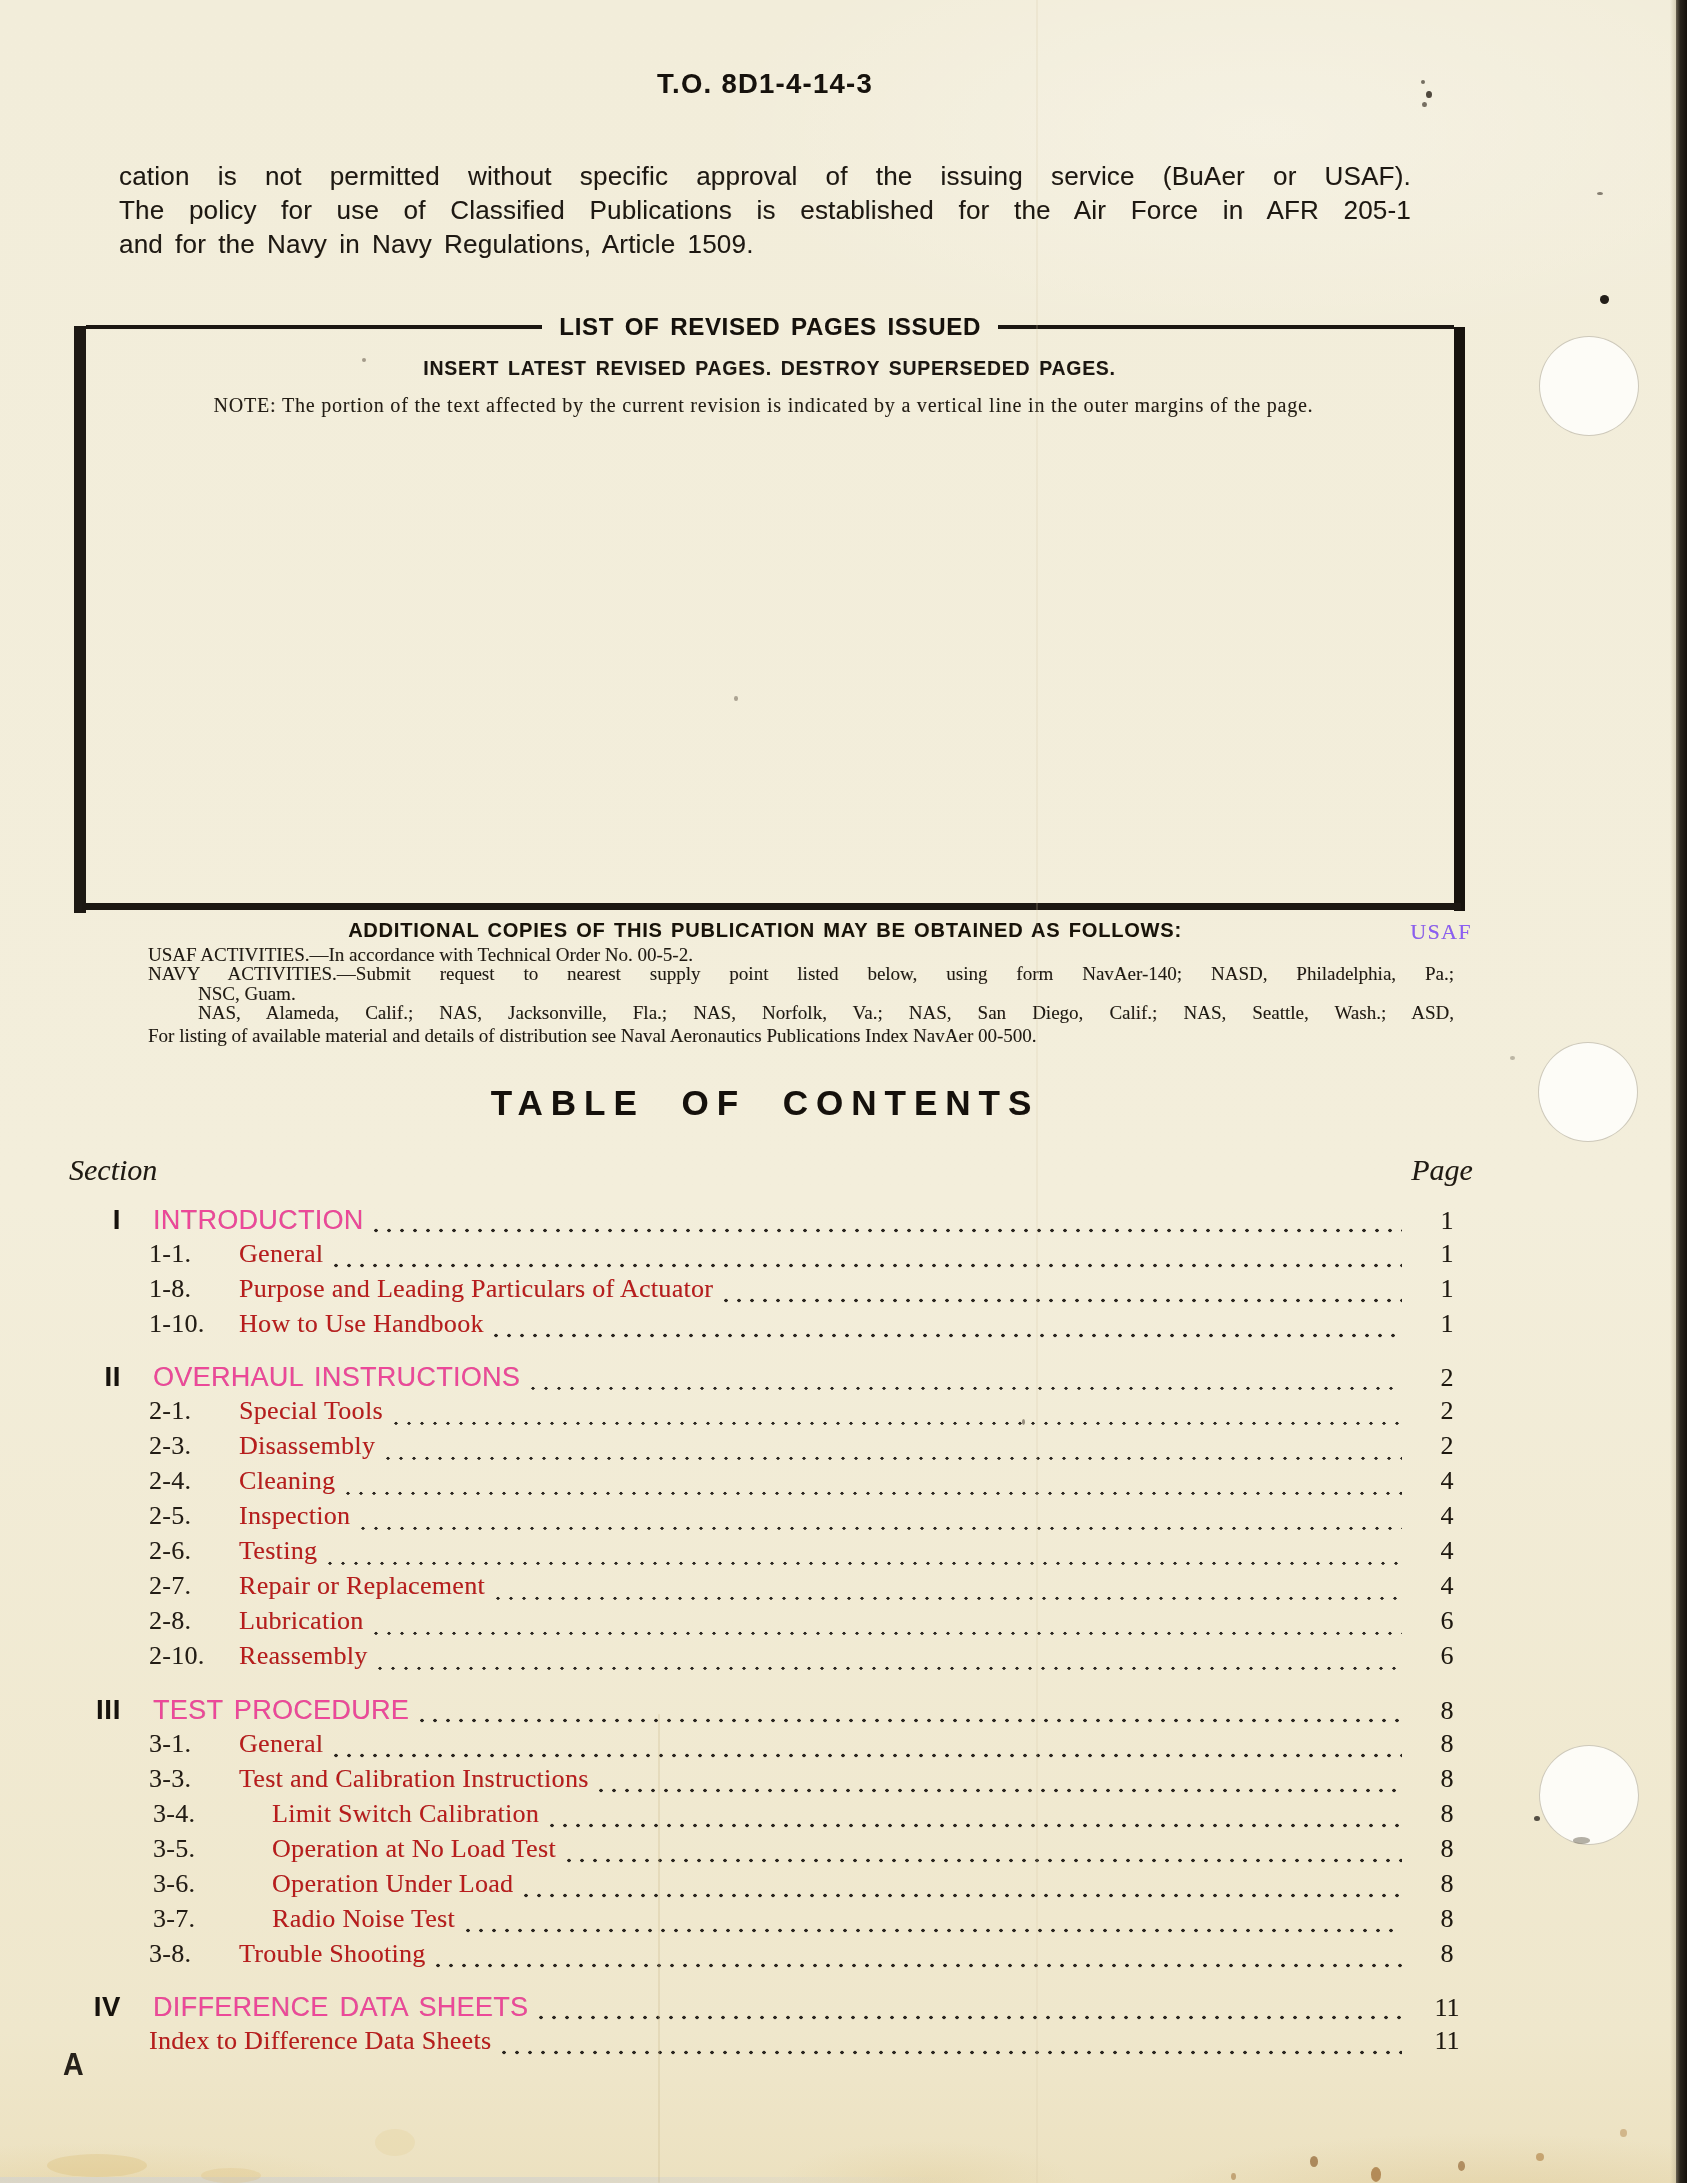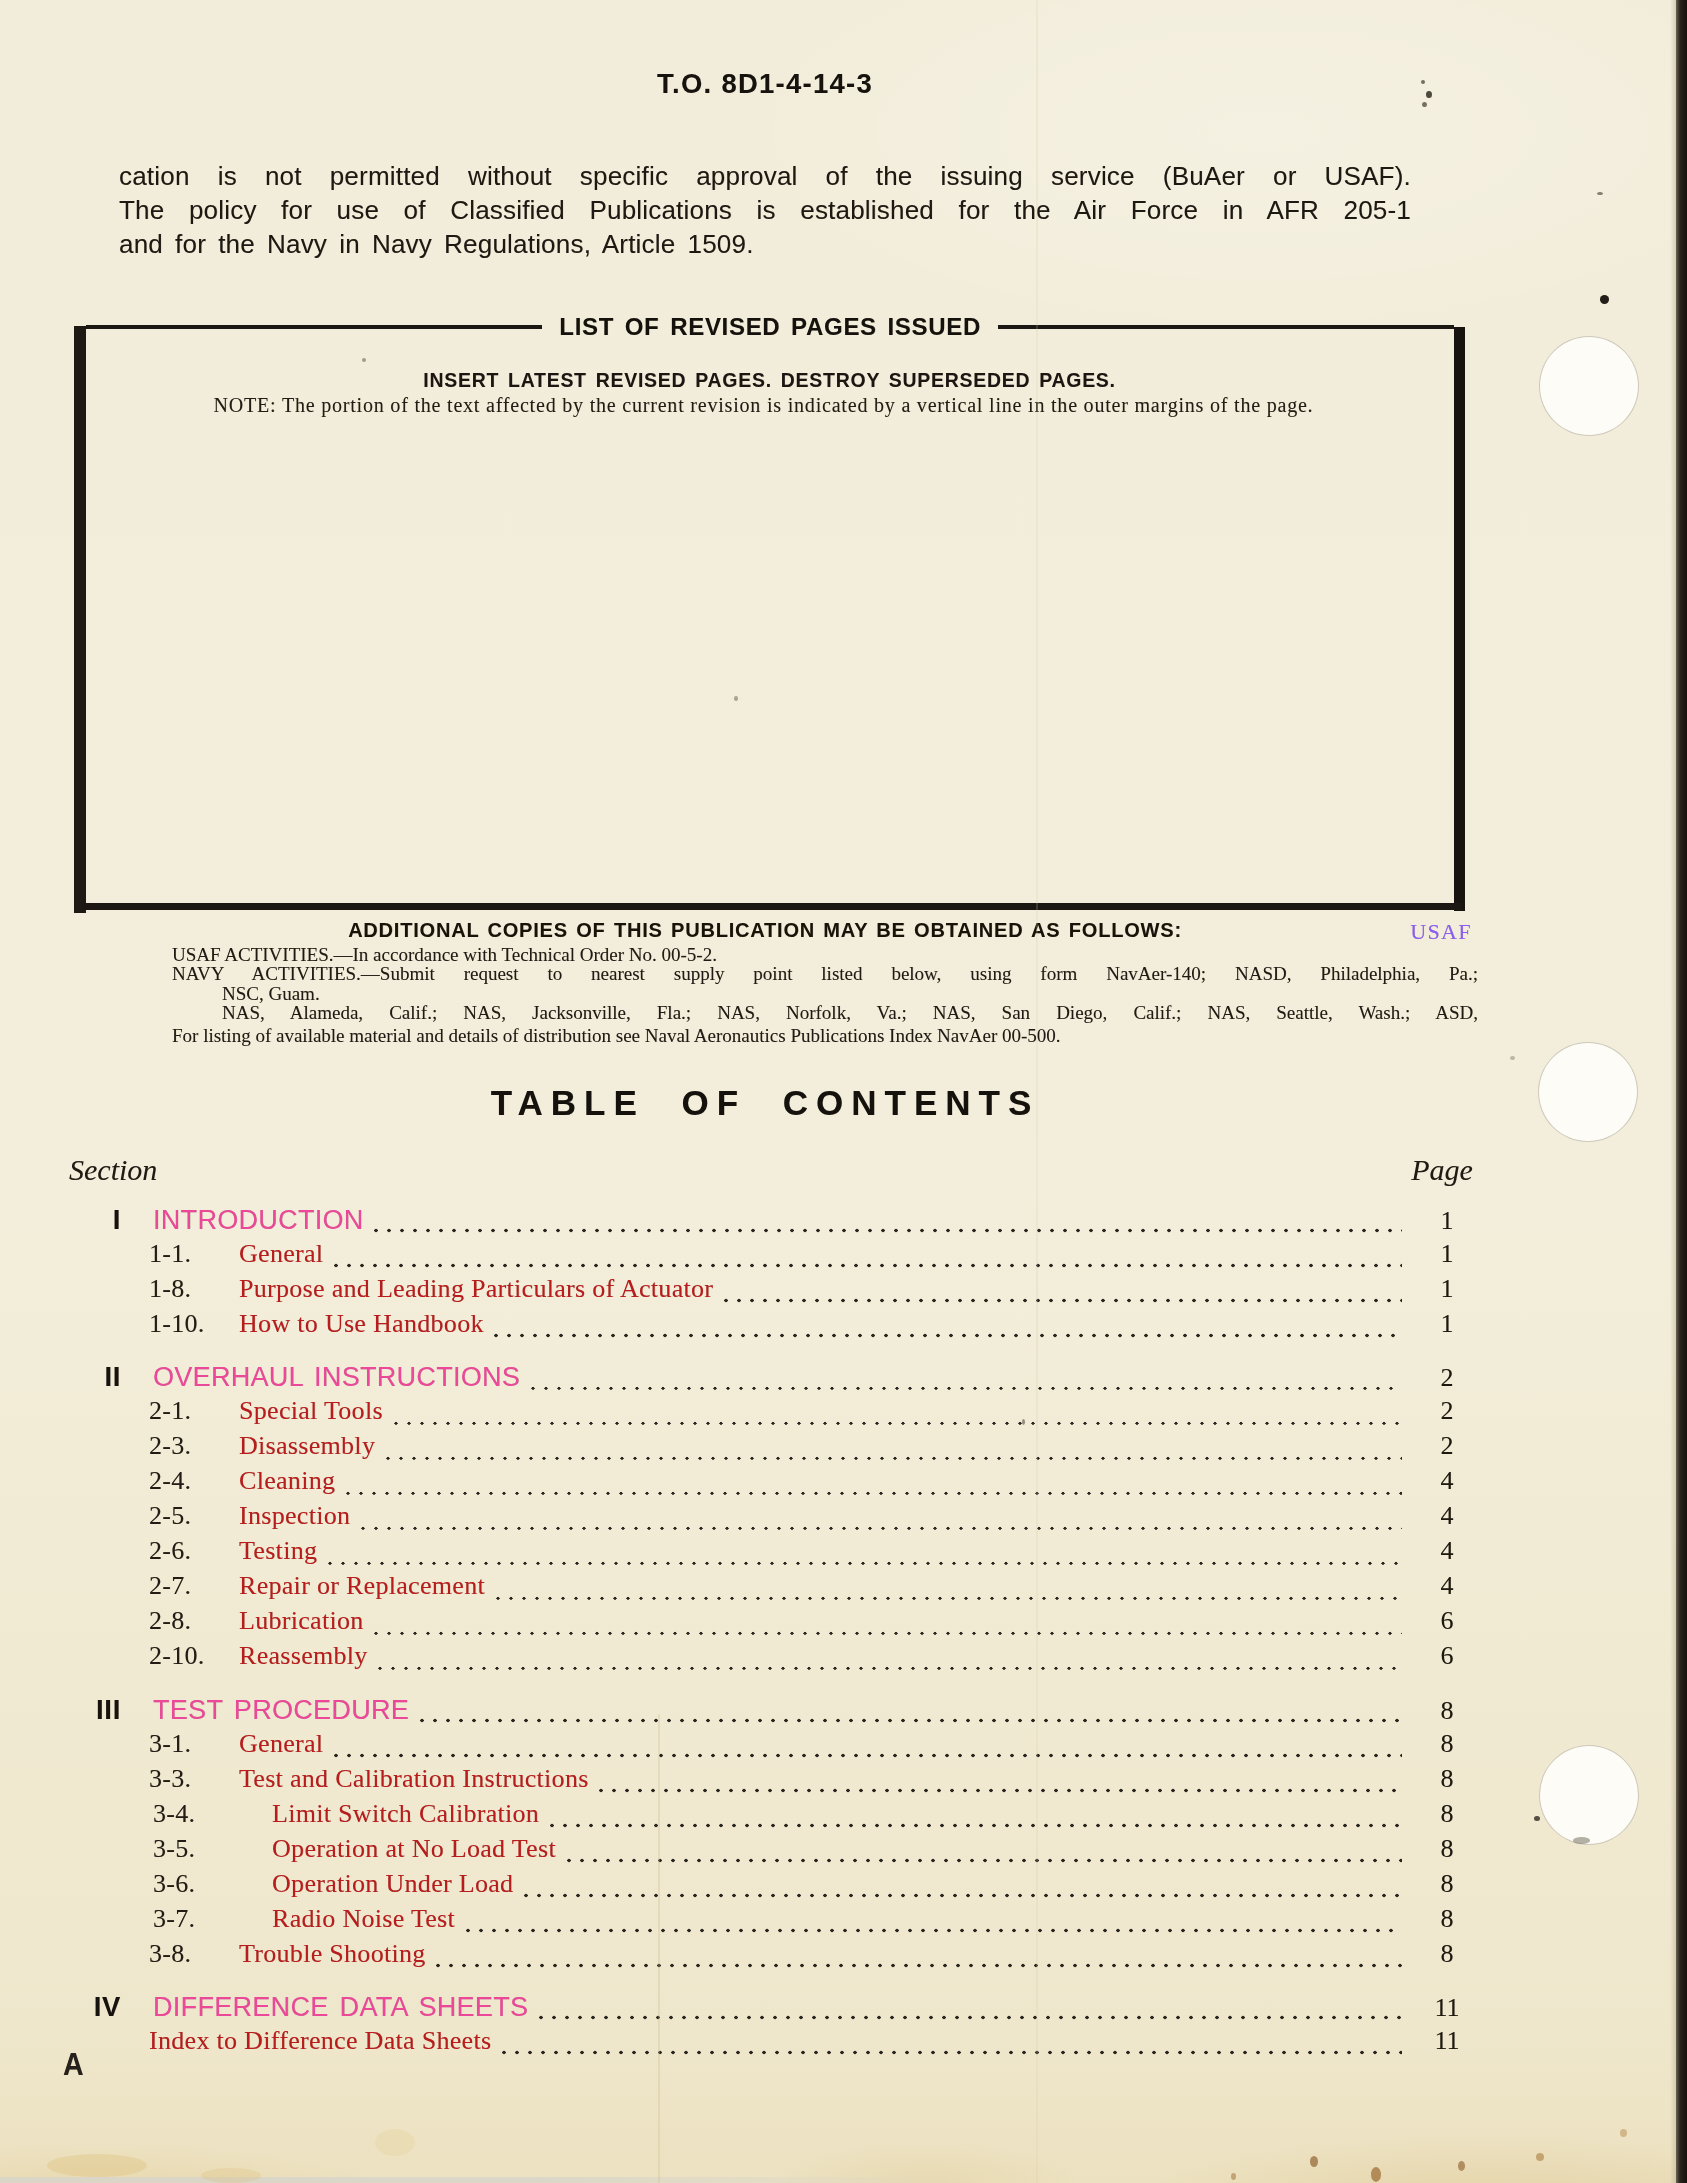--- a/index.html
+++ b/index.html
@@ -28,31 +28,31 @@
   .rev-box{left:74px;top:327px;width:1391px;height:583px;}
   .bar-left{position:absolute;left:0;top:-0.7px;bottom:-2.7px;width:12px;background:#1d1914;}
   .bar-right{position:absolute;right:0;top:0;bottom:-1.3px;width:10.7px;background:#17130e;}
   .box-bottom{position:absolute;left:8px;right:4px;bottom:0;height:7.4px;background:#1c1712;}
   .box-top{position:absolute;left:12px;right:10.7px;top:-14px;height:28px;
     display:flex;align-items:center;}
   .box-top .rule{flex:1;height:4.7px;background:#1b1712;}
   .box-title{flex:0 0 auto;padding:0 17.4px;font-size:24px;font-weight:bold;
     letter-spacing:0.7px;word-spacing:3.3px;color:#15110c;white-space:nowrap;}
   .box-insert{position:absolute;left:0;right:0;top:29.5px;text-align:center;
-    font-weight:bold;font-size:19.4px;letter-spacing:0.8px;word-spacing:2.7px;color:#1b1611;margin-top:12px;}
+    font-weight:bold;font-size:19.4px;letter-spacing:0.8px;word-spacing:2.7px;color:#1b1611;}
   .box-note{position:absolute;left:0;right:12px;top:67px;text-align:center;
     font-family:"Liberation Serif","DejaVu Serif",serif;font-size:20px;letter-spacing:0.8px;color:#221c14;}
   .box-asterisk{position:absolute;left:0;right:0;bottom:17.4px;text-align:center;
     font-family:"Liberation Serif","DejaVu Serif",serif;font-size:20px;letter-spacing:0.4px;color:#221c14;}
   
   .dist-heading{left:119px;top:919px;width:1292px;text-align:center;
     font-weight:bold;font-size:20px;letter-spacing:0.8px;word-spacing:2px;color:#181309;}
   .dist-usaf{left:1401px;top:919px;width:80px;text-align:center;
     font-family:"Liberation Serif","DejaVu Serif",serif;font-size:22px;letter-spacing:1.3px;color:#8b5cf6;}
-  .dist-body{left:172px;top:945px;width:1306px;
+  .dist-body{left:148px;top:945px;width:1306px;
     font-family:"Liberation Serif","DejaVu Serif",serif;font-size:19px;line-height:19.4px;color:#1f1a13;}
   .dist-body .dl{min-height:19.4px;}
   .dist-body .dl.cont{padding-left:50px;}
   .dist-body .dl.just{text-align:justify;text-align-last:justify;}
   .dist-body .listing{margin-top:3.3px;}
   
   .toc-title{left:119px;top:1083px;width:1292px;text-align:center;
     font-size:35px;font-weight:bold;letter-spacing:8px;word-spacing:19px;color:#15110c;}
   .lbl-section{left:69px;top:1153px;
     font-family:"Liberation Serif","DejaVu Serif",serif;font-style:italic;font-size:30px;color:#1f1a13;}

